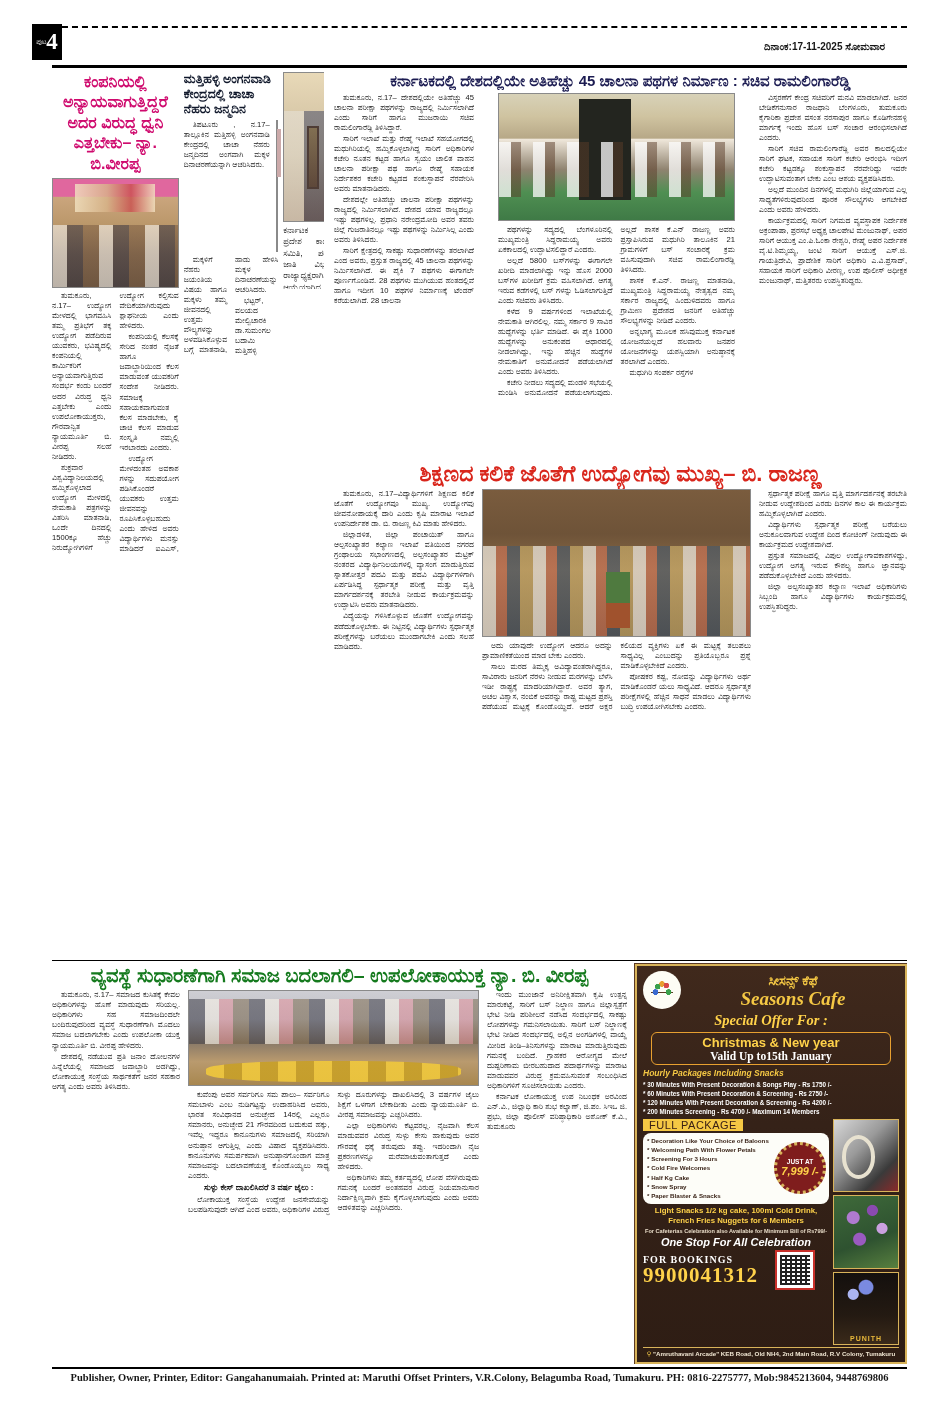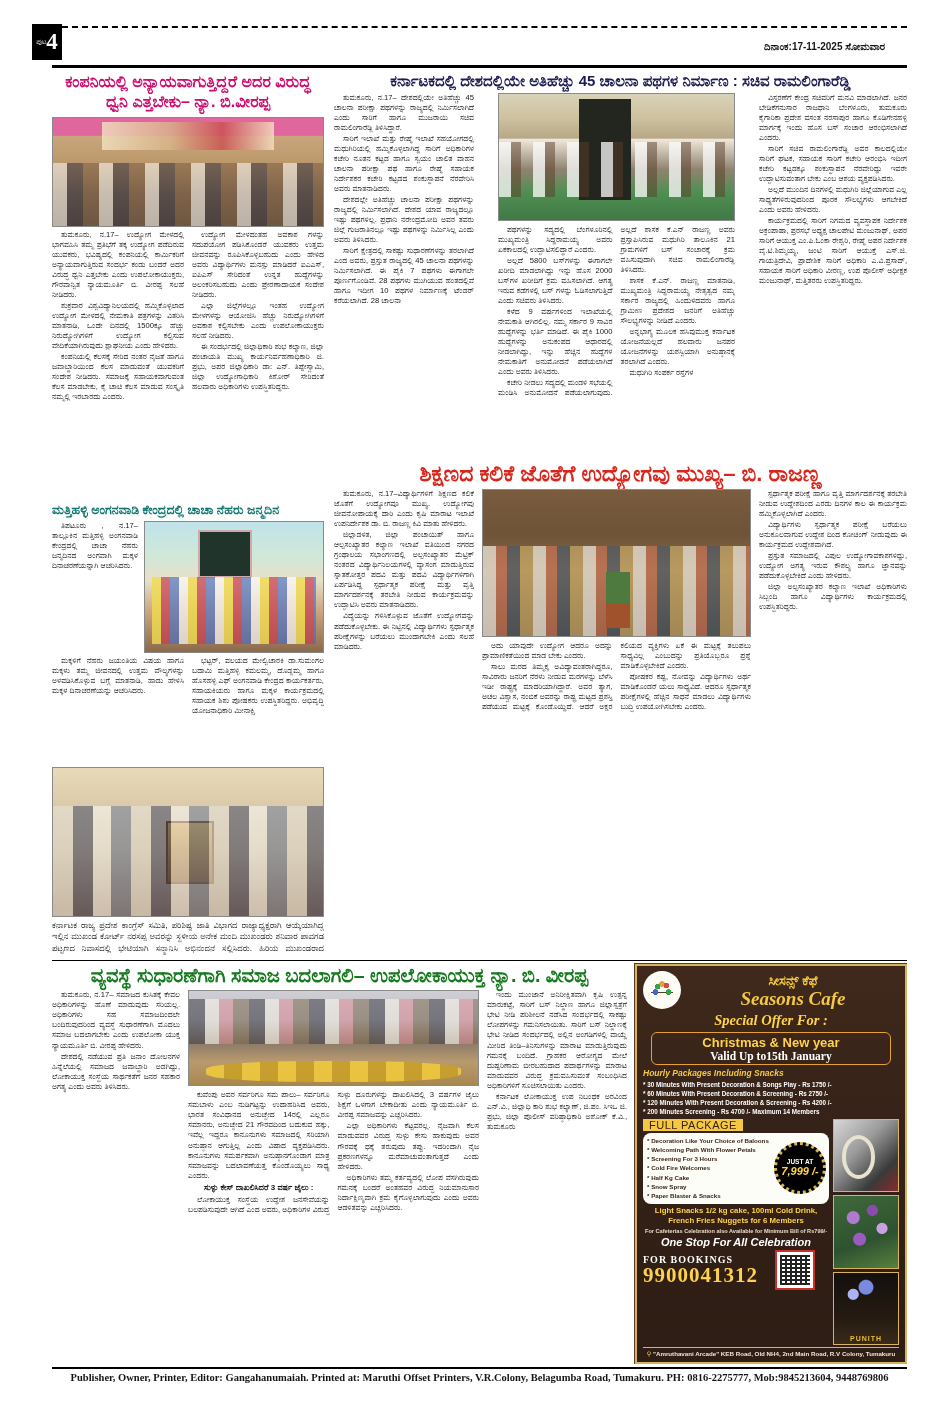--- a/index.html
+++ b/index.html
@@ -20,21 +20,21 @@
 
   
   .body-text{font-size:7.6px;line-height:1.32;text-align:justify;overflow:hidden;}
   .body-text p{margin:0 0 1px;text-indent:9px;}
   .news-photo{border:1px solid #8a8a8a;width:100%;}
   .cols2{column-count:2;column-gap:8px;}
   h2,h3{margin:0;}
 
   
   .main{display:grid;grid-template-columns:272px 1fr;gap:10px;height:884px;overflow:hidden;}
-  .left-rail{display:flex;flex-direction:column;gap:5px;overflow:hidden;}
+  .left-rail{display:flex;flex-direction:row;gap:5px;overflow:hidden;}
   .right-region{display:flex;flex-direction:column;gap:4px;overflow:hidden;}
 
   
   .a1-head{color:#cf0a6e;font-size:16px;line-height:1.28;font-weight:bold;text-align:center;}
   .photo-jobfair{height:110px;background:
      linear-gradient(180deg,#e0679e 0%,#e0679e 16%,#caa57d 17%,#b99668 45%,#8d7355 70%,#6e5a43 100%);
      position:relative;}
   .photo-jobfair:before{content:"";position:absolute;left:18%;top:4%;width:64%;height:26%;
      background:linear-gradient(90deg,#f3e3c2,#d8b489 40%,#ca4f4f 70%,#f3e3c2);opacity:.8;}
   .photo-jobfair:after{content:"";position:absolute;bottom:0;left:0;right:0;height:58%;
@@ -57,21 +57,21 @@
   .a3-grid{display:grid;grid-template-columns:140px 1fr 148px;gap:8px;height:428px;overflow:hidden;margin-top:3px;}
   .photo-training{height:148px;background:
      linear-gradient(180deg,#7a5c3e 0%,#6e5338 30%,#8a6b48 55%,#5c4630 100%);position:relative;}
   .photo-training:before{content:"";position:absolute;bottom:0;left:0;right:0;height:62%;
      background:repeating-linear-gradient(90deg,rgba(245,240,230,.7) 0 13px,rgba(220,120,90,.55) 13px 24px,rgba(60,90,120,.5) 24px 37px,rgba(230,200,120,.5) 37px 50px);}
   .photo-training:after{content:"";position:absolute;left:46%;bottom:6%;width:9%;height:38%;
      background:linear-gradient(180deg,#4f7a3f 0 55%,#a0522d 55% 100%);}
   .a3-mid-text{height:262px;margin-top:4px;}
 
   
-  .a4-head{color:#0f766e;font-size:12.5px;font-weight:bold;line-height:1.2;}
+  .a4-head{color:#0f172a;font-size:12.5px;font-weight:bold;line-height:1.2;}
   .a4-row{display:flex;gap:6px;margin-top:3px;}
   .a4-intro{width:86px;flex:none;}
   .photo-anganwadi{height:132px;flex:1;background:
      linear-gradient(180deg,#bfe3ea 0%,#cfe8d8 25%,#e8e0c8 45%,#caa27c 70%,#8a6a4c 100%);position:relative;}
   .photo-anganwadi:before{content:"";position:absolute;left:30%;top:6%;width:28%;height:34%;background:#21342b;border:2px solid #caa;}
   .photo-anganwadi:after{content:"";position:absolute;bottom:6%;left:4%;right:4%;height:52%;
      background:repeating-linear-gradient(90deg,rgba(240,220,80,.8) 0 9px,rgba(200,60,80,.7) 9px 18px,rgba(70,110,200,.65) 18px 27px,rgba(250,250,250,.7) 27px 36px);}
   .a4-body{height:106px;margin-top:3px;}
 
   
@@ -137,21 +137,21 @@
                     radial-gradient(circle 6px at 30% 30%,#aab4f0 85%,transparent),
                     linear-gradient(180deg,#14100e 0%,#241a12 60%,#3a2a1a 100%);position:relative;}
   .ad-watermark{position:absolute;bottom:2px;left:0;right:0;text-align:center;color:#e8b93a;
                 font-size:7px;font-weight:bold;letter-spacing:1px;}
   .ad-fullpkg-head{background:#f5c844;color:#3a2014;font-weight:normal;font-size:11px;
                    padding:0 6px;align-self:flex-start;letter-spacing:.5px;}
   .ad-whitebox{background:#fdfdf8;color:#3a2418;border-radius:8px;padding:3px 4px;position:relative;}
   .ad-items{font-size:6.2px;font-weight:bold;line-height:1.5;width:72%;}
   .ad-items p{margin:0;}
   .ad-burst{position:absolute;right:3px;top:50%;transform:translateY(-50%);width:52px;height:52px;
-            border-radius:50%;background:#000000;border:3px dotted #d8b35a;color:#fff;
+            border-radius:50%;background:#7f1d1d;border:3px dotted #d8b35a;color:#fff;
             display:flex;flex-direction:column;align-items:center;justify-content:center;line-height:1.05;}
   .ad-burst .just{font-size:6.5px;font-weight:bold;}
   .ad-burst .price{font-size:11px;font-weight:bold;font-style:italic;color:#ffd24a;}
   .ad-snacks{color:#ffd24a;font-size:7.8px;font-weight:bold;text-align:center;line-height:1.3;}
   .ad-note{color:#e8dcc8;font-size:5.6px;font-weight:bold;text-align:center;}
   .ad-onestop{color:#fff;font-size:11px;font-weight:bold;font-style:italic;text-align:center;}
   .ad-bookrow{display:flex;align-items:center;gap:17px;font-family:Liberation Serif, serif;}
   .ad-bookings{display:flex;flex-direction:column;}
   .ad-book-label{font-size:10px;font-weight:bold;letter-spacing:1px;}
   .ad-phone{font-size:21px;font-weight:bold;color:#ffd24a;letter-spacing:1px;line-height:1;}

